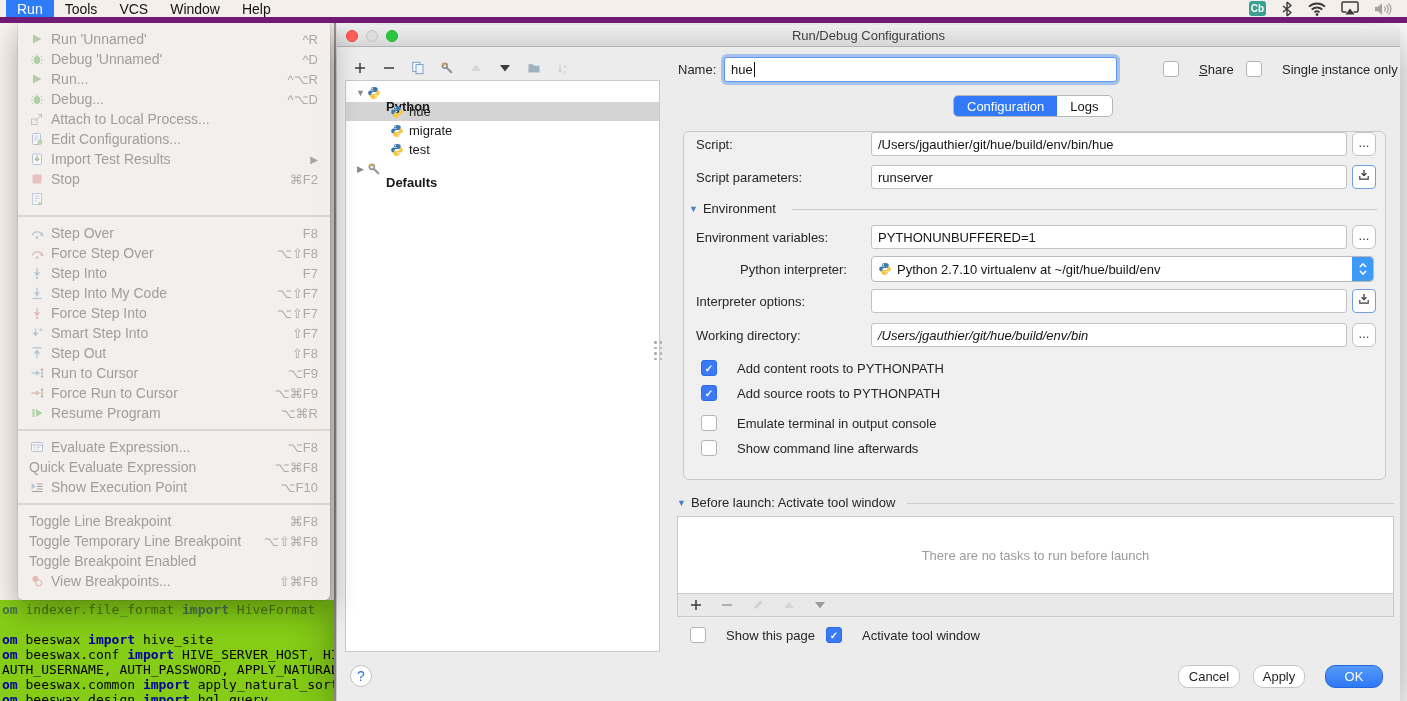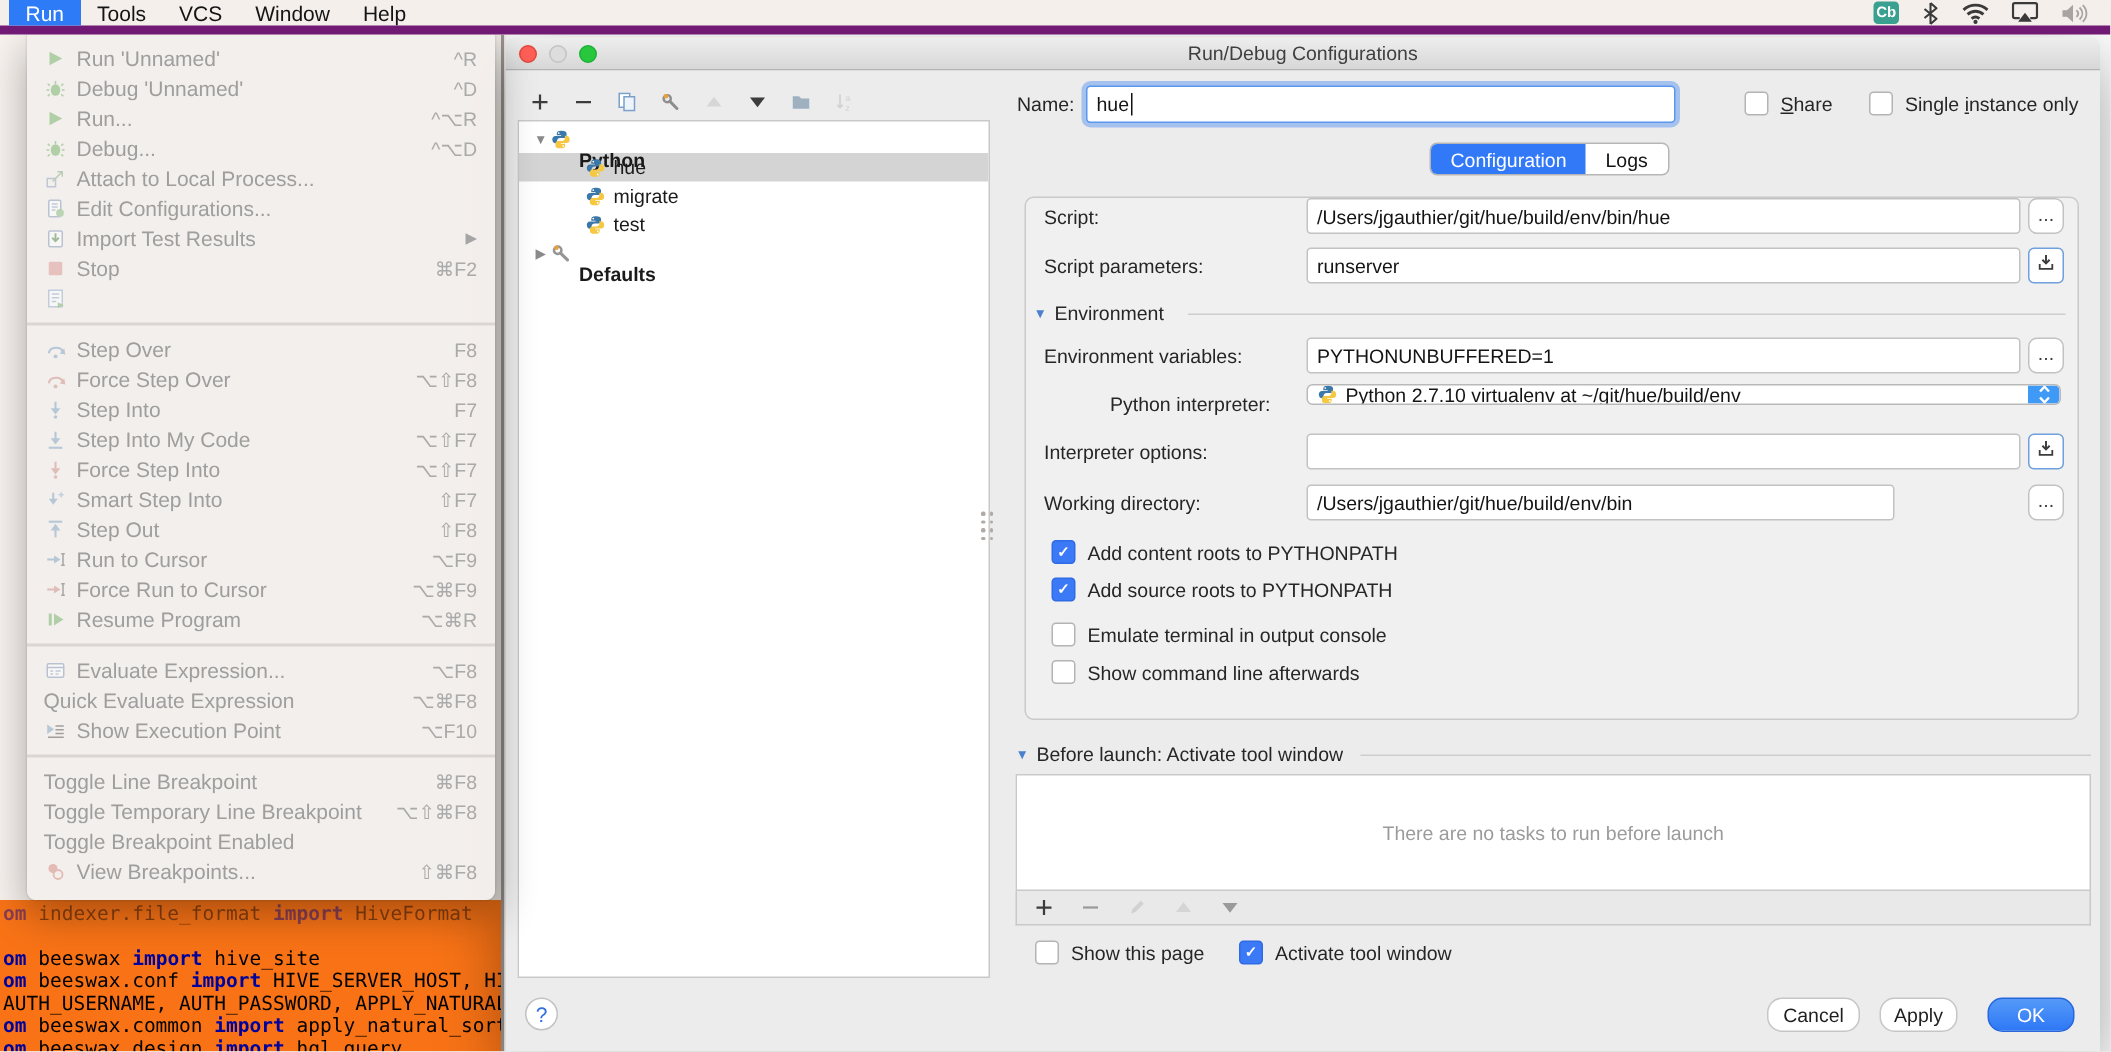--- a/index.html
+++ b/index.html
@@ -13,21 +13,21 @@
   .mb-item{display:flex;align-items:center;padding:0 11px;}
   .mb-item.active{background:#2d7bf6;color:#fff;}
   #tray{margin-left:auto;display:flex;align-items:center;gap:15px;padding-right:8px;}
   .tray-cb{width:17px;height:15px;background:#3aa08f;border-radius:3px;color:#fff;font-size:10px;
            font-weight:bold;display:flex;align-items:center;justify-content:center;}
   .tray-ic{display:flex;align-items:center;}
 
   
   #left-bg{left:0;top:23px;width:337px;height:678px;background:#f7f2ee;}
   #left-border{left:334px;top:23px;width:2px;height:678px;background:#a29a96;}
-  #code-area{left:0;top:600px;width:334px;height:101px;background:#f97316;
+  #code-area{left:0;top:600px;width:334px;height:101px;background:#84cc16;
              font-family:"DejaVu Sans Mono",monospace;font-size:13px;line-height:15px;color:#000;
              padding:2px 0 0 2px;overflow:hidden;}
   .code-line{white-space:pre;height:15px;}
   .code-line .kw{color:#00009c;font-weight:bold;}
   .code-line.dim{opacity:.45;}
 
   
   #run-menu{left:18px;top:23px;width:312px;height:577px;background:rgba(243,238,235,.97);
             border-radius:0 0 6px 6px;box-shadow:0 10px 28px rgba(0,0,0,.32),0 0 0 1px rgba(0,0,0,.06);
             padding:6px 0 5px 0;z-index:50;overflow:hidden;}
@@ -71,21 +71,21 @@
   
   .lbl{font-size:13px;color:#262626;white-space:nowrap;}
   .tfield{background:#fff;border:1px solid #c2c2c2;border-radius:3px;font-size:13px;color:#141414;
           display:flex;align-items:center;padding:0 6px;overflow:hidden;white-space:nowrap;}
   #name-field{border:1px solid #5a96ee;box-shadow:0 0 0 3px rgba(108,160,240,.55);border-radius:3px;}
   .caret{width:1px;height:15px;background:#111;margin-left:1px;}
   .cb{width:14px;height:14px;border-radius:3px;background:#fff;border:1px solid #b4b4b4;flex:none;
       display:inline-flex;align-items:center;justify-content:center;}
   .cb.checked{background:#3b79f7;border-color:#2f6be4;}
   .cb.checked::after{content:"✓";color:#fff;font-size:10px;font-weight:bold;}
-  .cb-row{display:flex;align-items:center;gap:8px;font-size:13px;color:#262626;}
+  .cb-row{display:flex;align-items:center;gap:20px;font-size:13px;color:#262626;}
   .mnemonic{text-decoration:underline;}
 
   .tab-group{display:flex;height:22px;border:1px solid #b6b6b6;border-radius:5px;overflow:hidden;
              background:#fff;font-size:13px;z-index:6;}
   .tab{display:flex;align-items:center;padding:0 13px;color:#141414;}
   .tab.selected{background:#3279f7;color:#fff;}
 
   #config-panel{left:346px;top:106px;width:703px;height:349px;background:#f0f0f0;
                 border:1px solid #c9c9c9;border-radius:6px;}
   .sec-tri{color:#4c80ce;font-size:9px;margin-right:5px;}
@@ -594,21 +594,21 @@
     </div>
     <div class="abs sec-line" style="left:455px;top:184px;width:585px;"></div>
 
     <span class="abs lbl" style="left:359px;top:205px;">Environment variables:</span>
     <div class="abs tfield" style="left:534px;top:200px;width:476px;height:24px;">
       <span>PYTHONUNBUFFERED=1</span>
       </div>
     <div class="abs browse-btn" style="left:1015px;top:200px;width:24px;height:24px;">...</div>
 
     <span class="abs lbl" style="left:359px;top:237px;margin-left:44px;">Python interpreter:</span>
-    <div class="abs combo" style="left:534px;top:231px;width:503px;height:14px;">
+    <div class="abs combo" style="left:534px;top:231px;width:503px;height:26px;">
       <span class="c-icon">
           <svg width="14" height="14" viewBox="0 0 14 14" xmlns="http://www.w3.org/2000/svg">
             <path fill="#3b77a8" d="M6.9 1.1c-1.9 0-2.7.8-2.7 1.9v1.1h2.9v.5H3.3c-1.2 0-2.1.9-2.1 2.4s.9 2.5 2.1 2.5h1.1V7.9c0-1 .9-1.9 2-1.9h2.7c.9 0 1.6-.7 1.6-1.6V3c0-1.1-.8-1.9-3.8-1.9z"></path>
             <path fill="#f6c842" d="M7.1 12.9c1.9 0 2.7-.8 2.7-1.9V9.9H6.9v-.5h3.8c1.2 0 2.1-.9 2.1-2.4s-.9-2.5-2.1-2.5H9.6v1.6c0 1-.9 1.9-2 1.9H4.9c-.9 0-1.6.7-1.6 1.6V11c0 1.1.8 1.9 3.8 1.9z"></path>
             <circle cx="5.5" cy="2.7" r=".6" fill="#fff"></circle>
             <circle cx="8.5" cy="11.3" r=".6" fill="#fff"></circle>
           </svg>
         </span>
       <span>Python 2.7.10 virtualenv at ~/git/hue/build/env</span>
       <span class="stepper">
@@ -625,21 +625,21 @@
       </div>
     <div class="abs sq-btn" style="left:1015px;top:264px;width:24px;height:24px;">
       <span class="expand-glyph"><svg width="14" height="14" viewBox="0 0 14 14" xmlns="http://www.w3.org/2000/svg">
             <path d="M7 2v5.2" stroke="#3c3c3c" stroke-width="1.3"></path>
             <path d="M4.6 5.2L7 7.6l2.4-2.4" fill="none" stroke="#3c3c3c" stroke-width="1.3"></path>
             <path d="M2.8 8v3.2h8.4V8" fill="none" stroke="#3c3c3c" stroke-width="1.2"></path>
           </svg></span>
       </div>
 
     <span class="abs lbl" style="left:359px;top:303px;">Working directory:</span>
-    <div class="abs tfield" style="left:534px;top:298px;width:392px;height:24px;">
+    <div class="abs tfield" style="left:534px;top:298px;width:476px;height:24px;font-style:italic;">
       <span>/Users/jgauthier/git/hue/build/env/bin</span>
       </div>
     <div class="abs browse-btn" style="left:1015px;top:298px;width:24px;height:24px;">...</div>
 
     <div class="abs cb-row" style="left:364px;top:335px;">
       <span class="cb checked"></span>
       <span>Add content roots to PYTHONPATH</span>
       </div>
     <div class="abs cb-row" style="left:364px;top:360px;">
       <span class="cb checked"></span>

